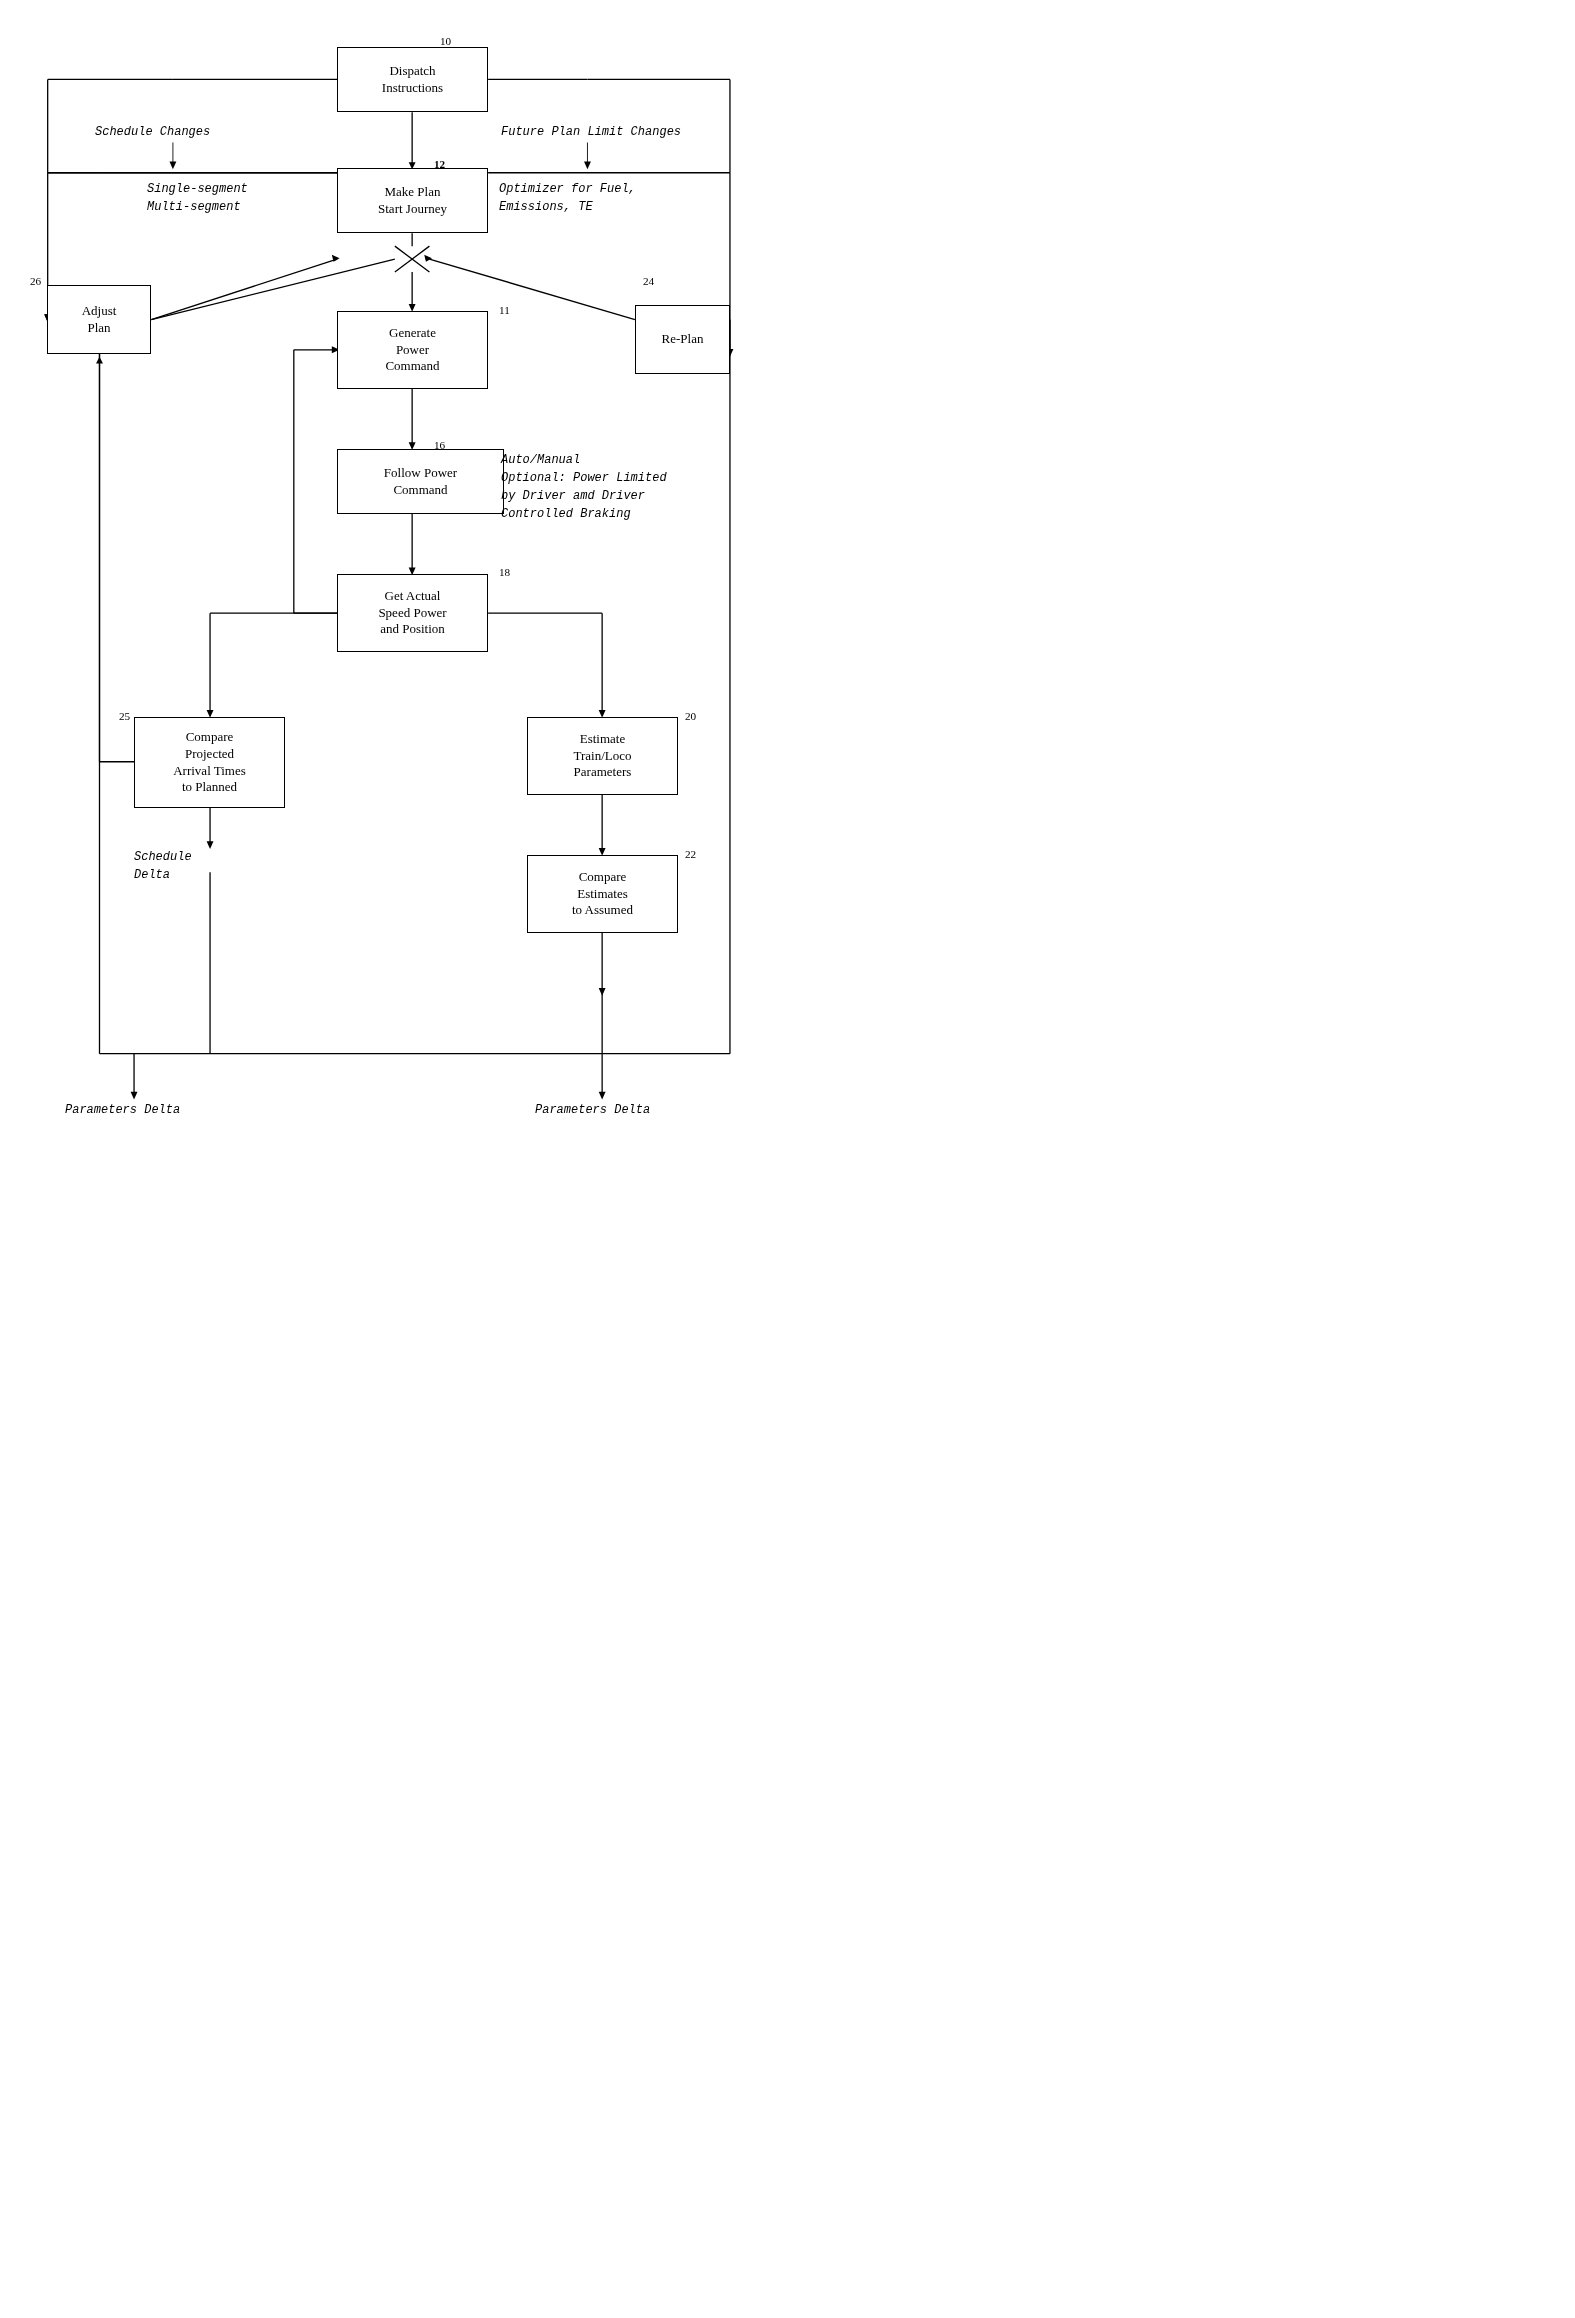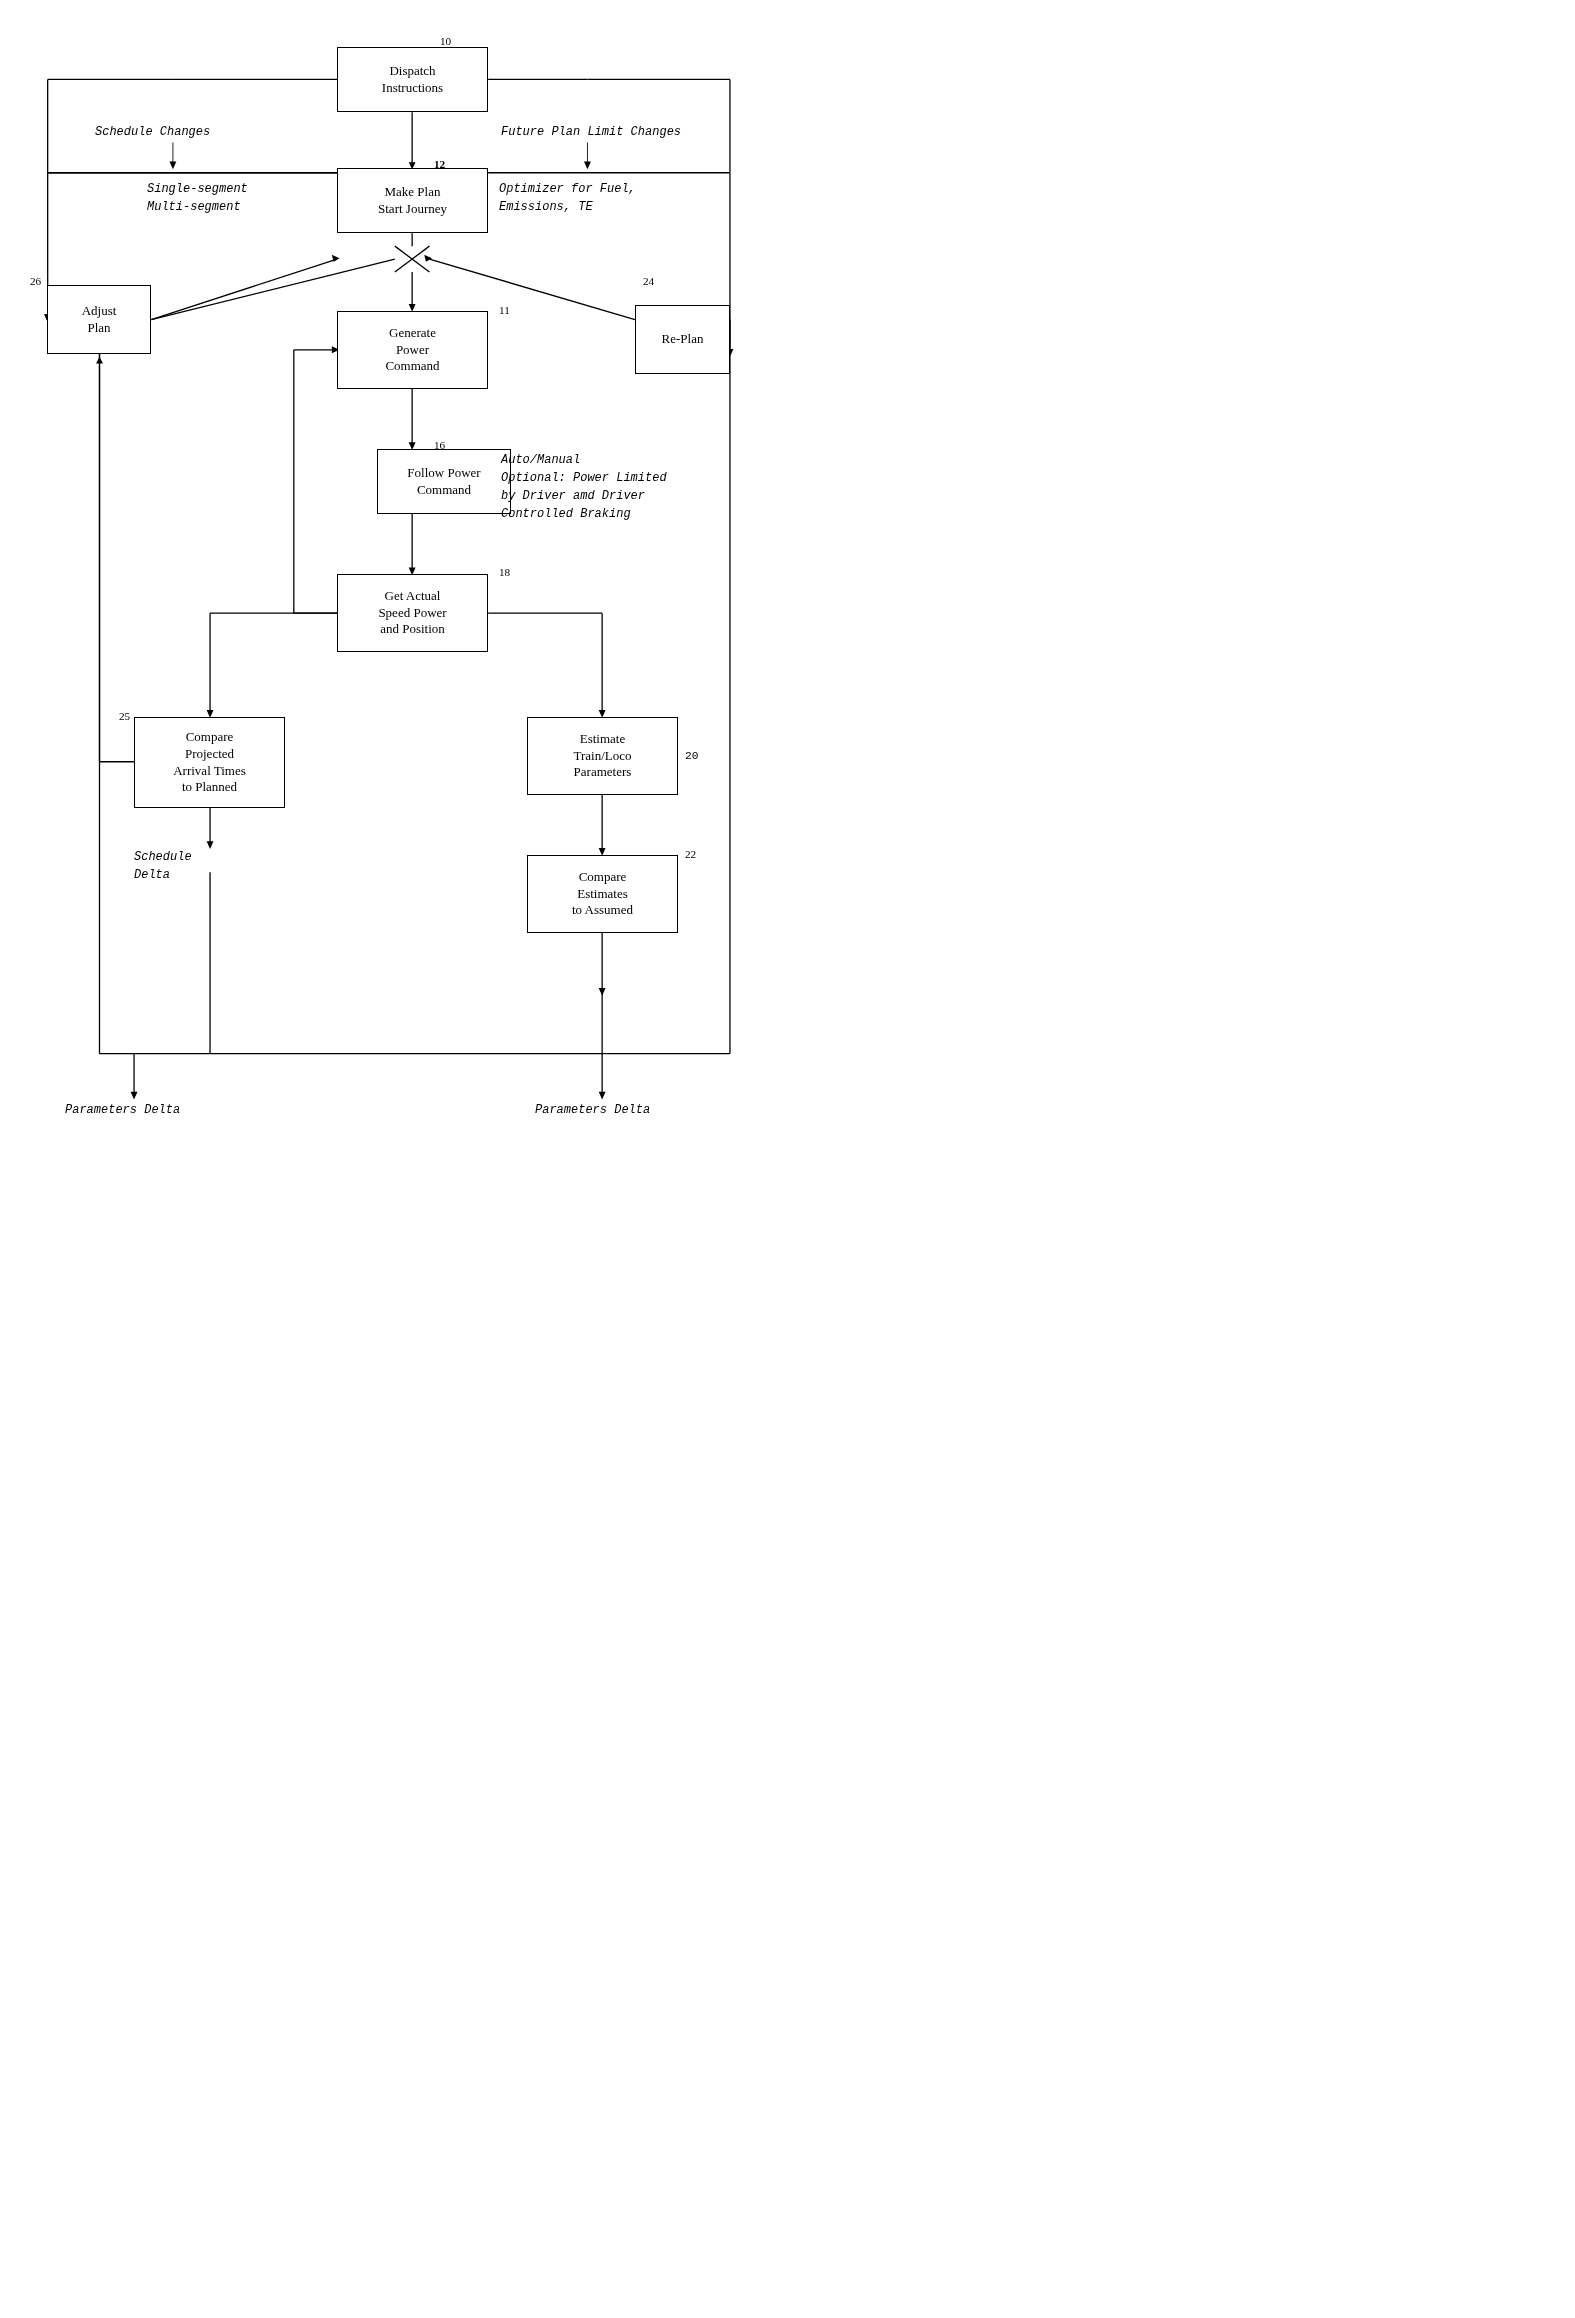--- a/index.html
+++ b/index.html
@@ -154,21 +154,21 @@
     <span style="white-space:pre-line;">Make Plan
 Start Journey</span>
   </div>
 
   <div class="flow-box" style="left:337px; top:311px; width:151px; height:78px;">
     <span style="white-space:pre-line;">Generate
 Power
 Command</span>
   </div>
 
-  <div class="flow-box" style="left:337px; top:449px; width:134px; height:65px;margin-left:40px;">
+  <div class="flow-box" style="left:337px; top:449px; width:167px; height:65px;">
     <span style="white-space:pre-line;">Follow Power
 Command</span>
   </div>
 
   <div class="flow-box" style="left:337px; top:574px; width:151px; height:78px;">
     <span style="white-space:pre-line;">Get Actual
 Speed Power
 and Position</span>
   </div>
 
@@ -198,21 +198,21 @@
 
   <div class="flow-box" style="left:635px; top:285px; width:95px; height:69px;margin-top:20px;">
     <span style="white-space:pre-line;">Re-Plan</span>
   </div>
 
   <span class="flow-number" style="left:440px; top:35px;">10</span>
   <span class="flow-number" style="left:434px; top:158px;font-weight:bold;">12</span>
   <span class="flow-number" style="left:499px; top:304px;">11</span>
   <span class="flow-number" style="left:434px; top:439px;">16</span>
   <span class="flow-number" style="left:499px; top:566px;">18</span>
-  <span class="flow-number" style="left:685px; top:750px;font-family:Liberation Mono, monospace;">20</span>
+  <span class="flow-number" style="left:685px; top:710px;">20</span>
   <span class="flow-number" style="left:685px; top:848px;">22</span>
   <span class="flow-number" style="left:643px; top:275px;">24</span>
   <span class="flow-number" style="left:119px; top:710px;">25</span>
   <span class="flow-number" style="left:30px; top:275px;">26</span>
 
   <div class="flow-label" style="left:95px; top:125px; width:138px;">
     <span>Schedule Changes</span>
   </div>
 
   <div class="flow-label" style="left:501px; top:125px; width:190px;">

